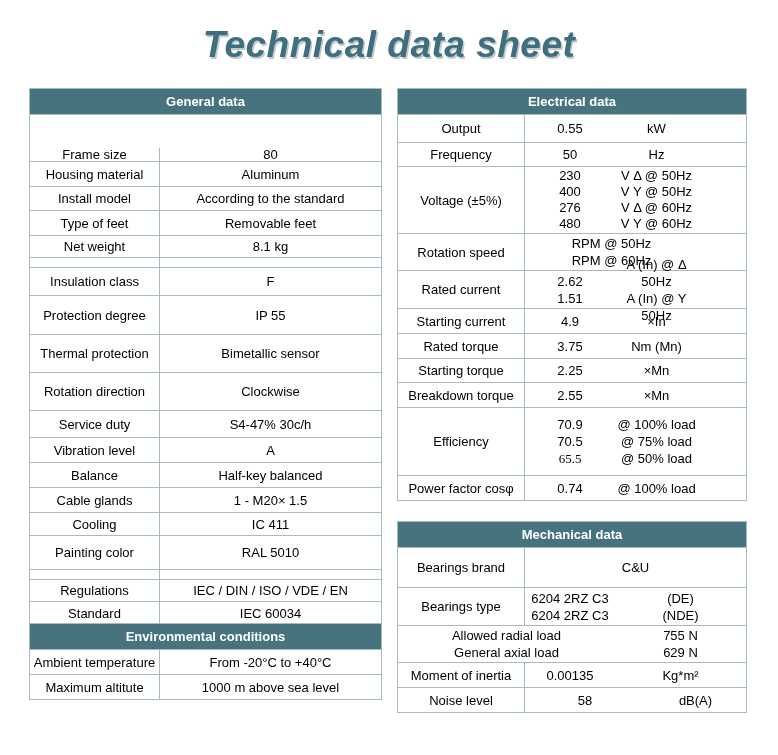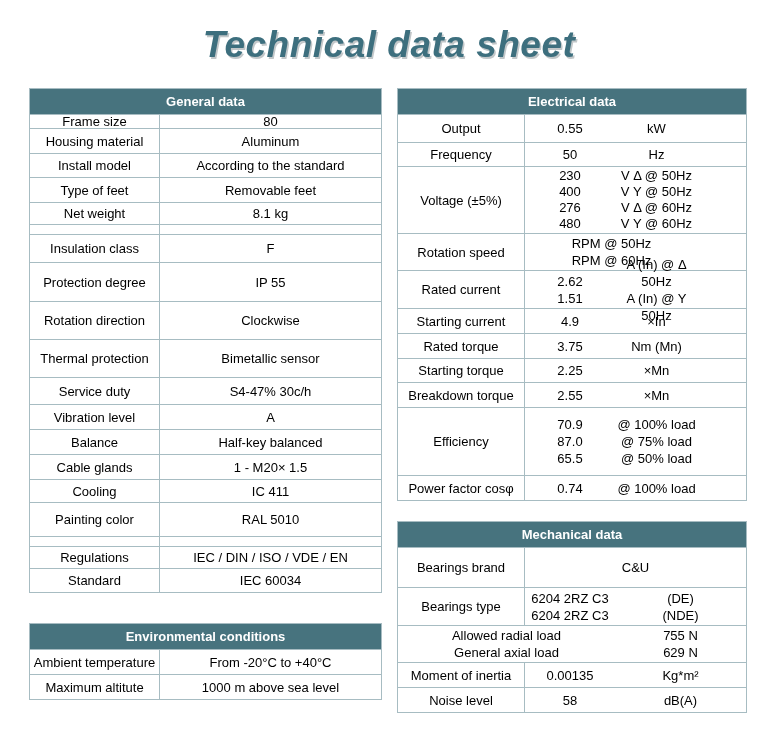--- a/index.html
+++ b/index.html
@@ -56,21 +56,21 @@
   .spacer-row .c-label{height:100%;}
   .ln{display:block;}
 </style>
 </head>
 <body>
 
 <div class="page-title">Technical data sheet</div>
 
 <div id="general" class="tbl t2">
   <div class="t-header">General data</div>
-<div class="t-row" style="height: 14px;">
+<div class="t-row" style="height: 14px; margin-top: 33px;">
       <div class="c c-label">Frame size</div>
       <div class="c c-value">80</div>
     </div>
     <div class="t-row" style="height: 25px;">
       <div class="c c-label">Housing material</div>
       <div class="c c-value">Aluminum</div>
     </div>
     <div class="t-row" style="height: 24px;">
       <div class="c c-label">Install model</div>
       <div class="c c-value">According to the standard</div>
@@ -89,26 +89,26 @@
     </div>
     <div class="t-row" style="height: 28px;">
       <div class="c c-label">Insulation class</div>
       <div class="c c-value">F</div>
     </div>
     <div class="t-row" style="height: 39px;">
       <div class="c c-label">Protection degree</div>
       <div class="c c-value">IP 55</div>
     </div>
     <div class="t-row" style="height: 38px;">
+      <div class="c c-label">Thermal protection</div>
+      <div class="c c-value">Bimetallic sensor</div>
+    </div>
+    <div class="t-row" style="height: 38px;">
       <div class="c c-label">Rotation direction</div>
       <div class="c c-value">Clockwise</div>
-    </div>
-    <div class="t-row" style="height: 38px;">
-      <div class="c c-label">Thermal protection</div>
-      <div class="c c-value">Bimetallic sensor</div>
     </div>
     <div class="t-row" style="height: 27px;">
       <div class="c c-label">Service duty</div>
       <div class="c c-value">S4-47% 30c/h</div>
     </div>
     <div class="t-row" style="height: 25px;">
       <div class="c c-label">Vibration level</div>
       <div class="c c-value">A</div>
     </div>
     <div class="t-row" style="height: 25px;">
@@ -239,22 +239,22 @@
         <span class="ln" style="line-height: 17px;">2.55</span>
       </div>
       <div class="c c-unit">
         <span class="ln" style="line-height: 17px;">×Mn</span>
       </div>
     </div>
     <div class="t-row" style="height: 68px;">
       <div class="c c-label">Efficiency</div>
       <div class="c c-val">
         <span class="ln" style="line-height: 17px;">70.9</span>
-        <span class="ln" style="line-height: 17px;">87.0</span>
-        <span class="ln" style="line-height: 17px;">65.5</span>
+        <span class="ln" style="line-height: 17px;">70.5</span>
+        <span class="ln" style="line-height: 17px; font-family: Liberation Serif, serif;">65.5</span>
       </div>
       <div class="c c-unit">
         <span class="ln" style="line-height: 17px;">@ 100% load</span>
         <span class="ln" style="line-height: 17px;">@ 75% load</span>
         <span class="ln" style="line-height: 17px;">@ 50% load</span>
       </div>
     </div>
     <div class="t-row" style="height: 25px;">
       <div class="c c-label">Power factor cosφ</div>
       <div class="c c-val">
@@ -295,21 +295,21 @@
     </div>
     <div class="t-row" style="height: 25px;">
       <div class="c c-label">Moment of inertia</div>
       <div class="c c-val">
         <span class="ln" style="line-height: 17px;">0.00135</span>
       </div>
       <div class="c c-unit">
         <span class="ln" style="line-height: 17px;">Kg*m²</span>
       </div>
     </div>
-    <div class="t-row" style="height: 25px;">
+    <div class="t-row" style="height: 25px; gap: 15px;">
       <div class="c c-label">Noise level</div>
       <div class="c c-val">
         <span class="ln" style="line-height: 17px;">58</span>
       </div>
       <div class="c c-unit">
         <span class="ln" style="line-height: 17px;">dB(A)</span>
       </div>
     </div>
   </div>
 

